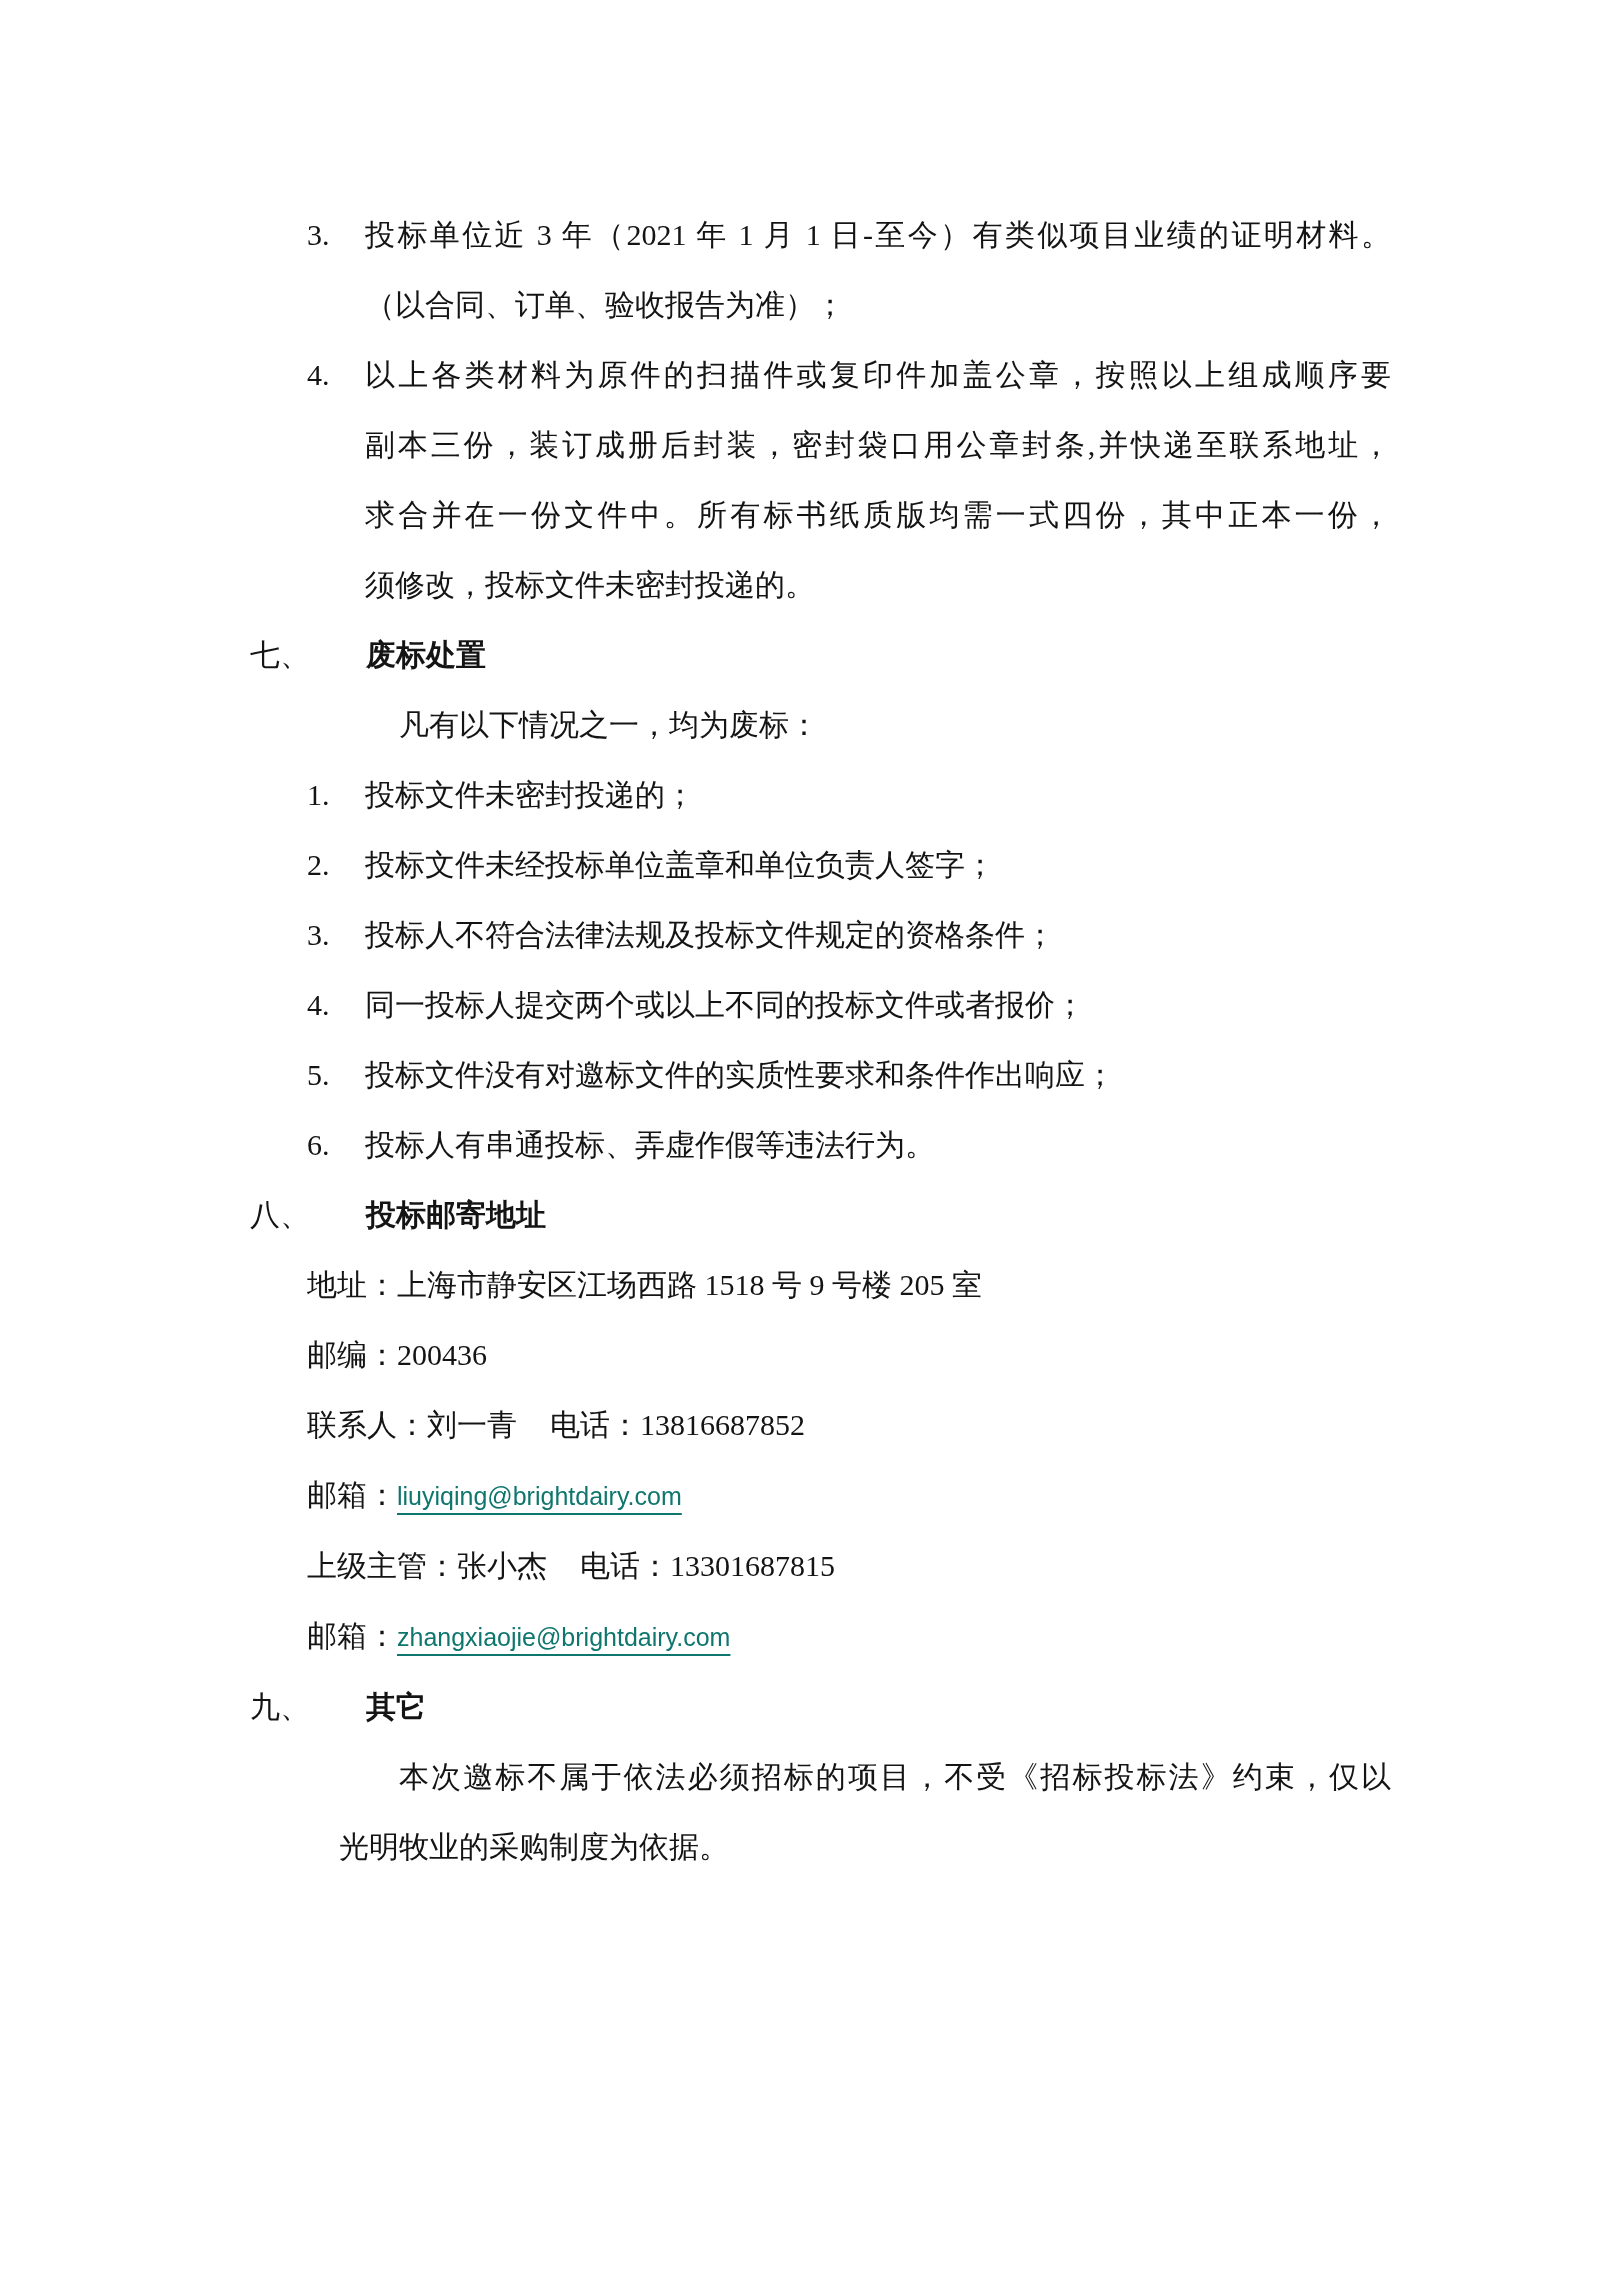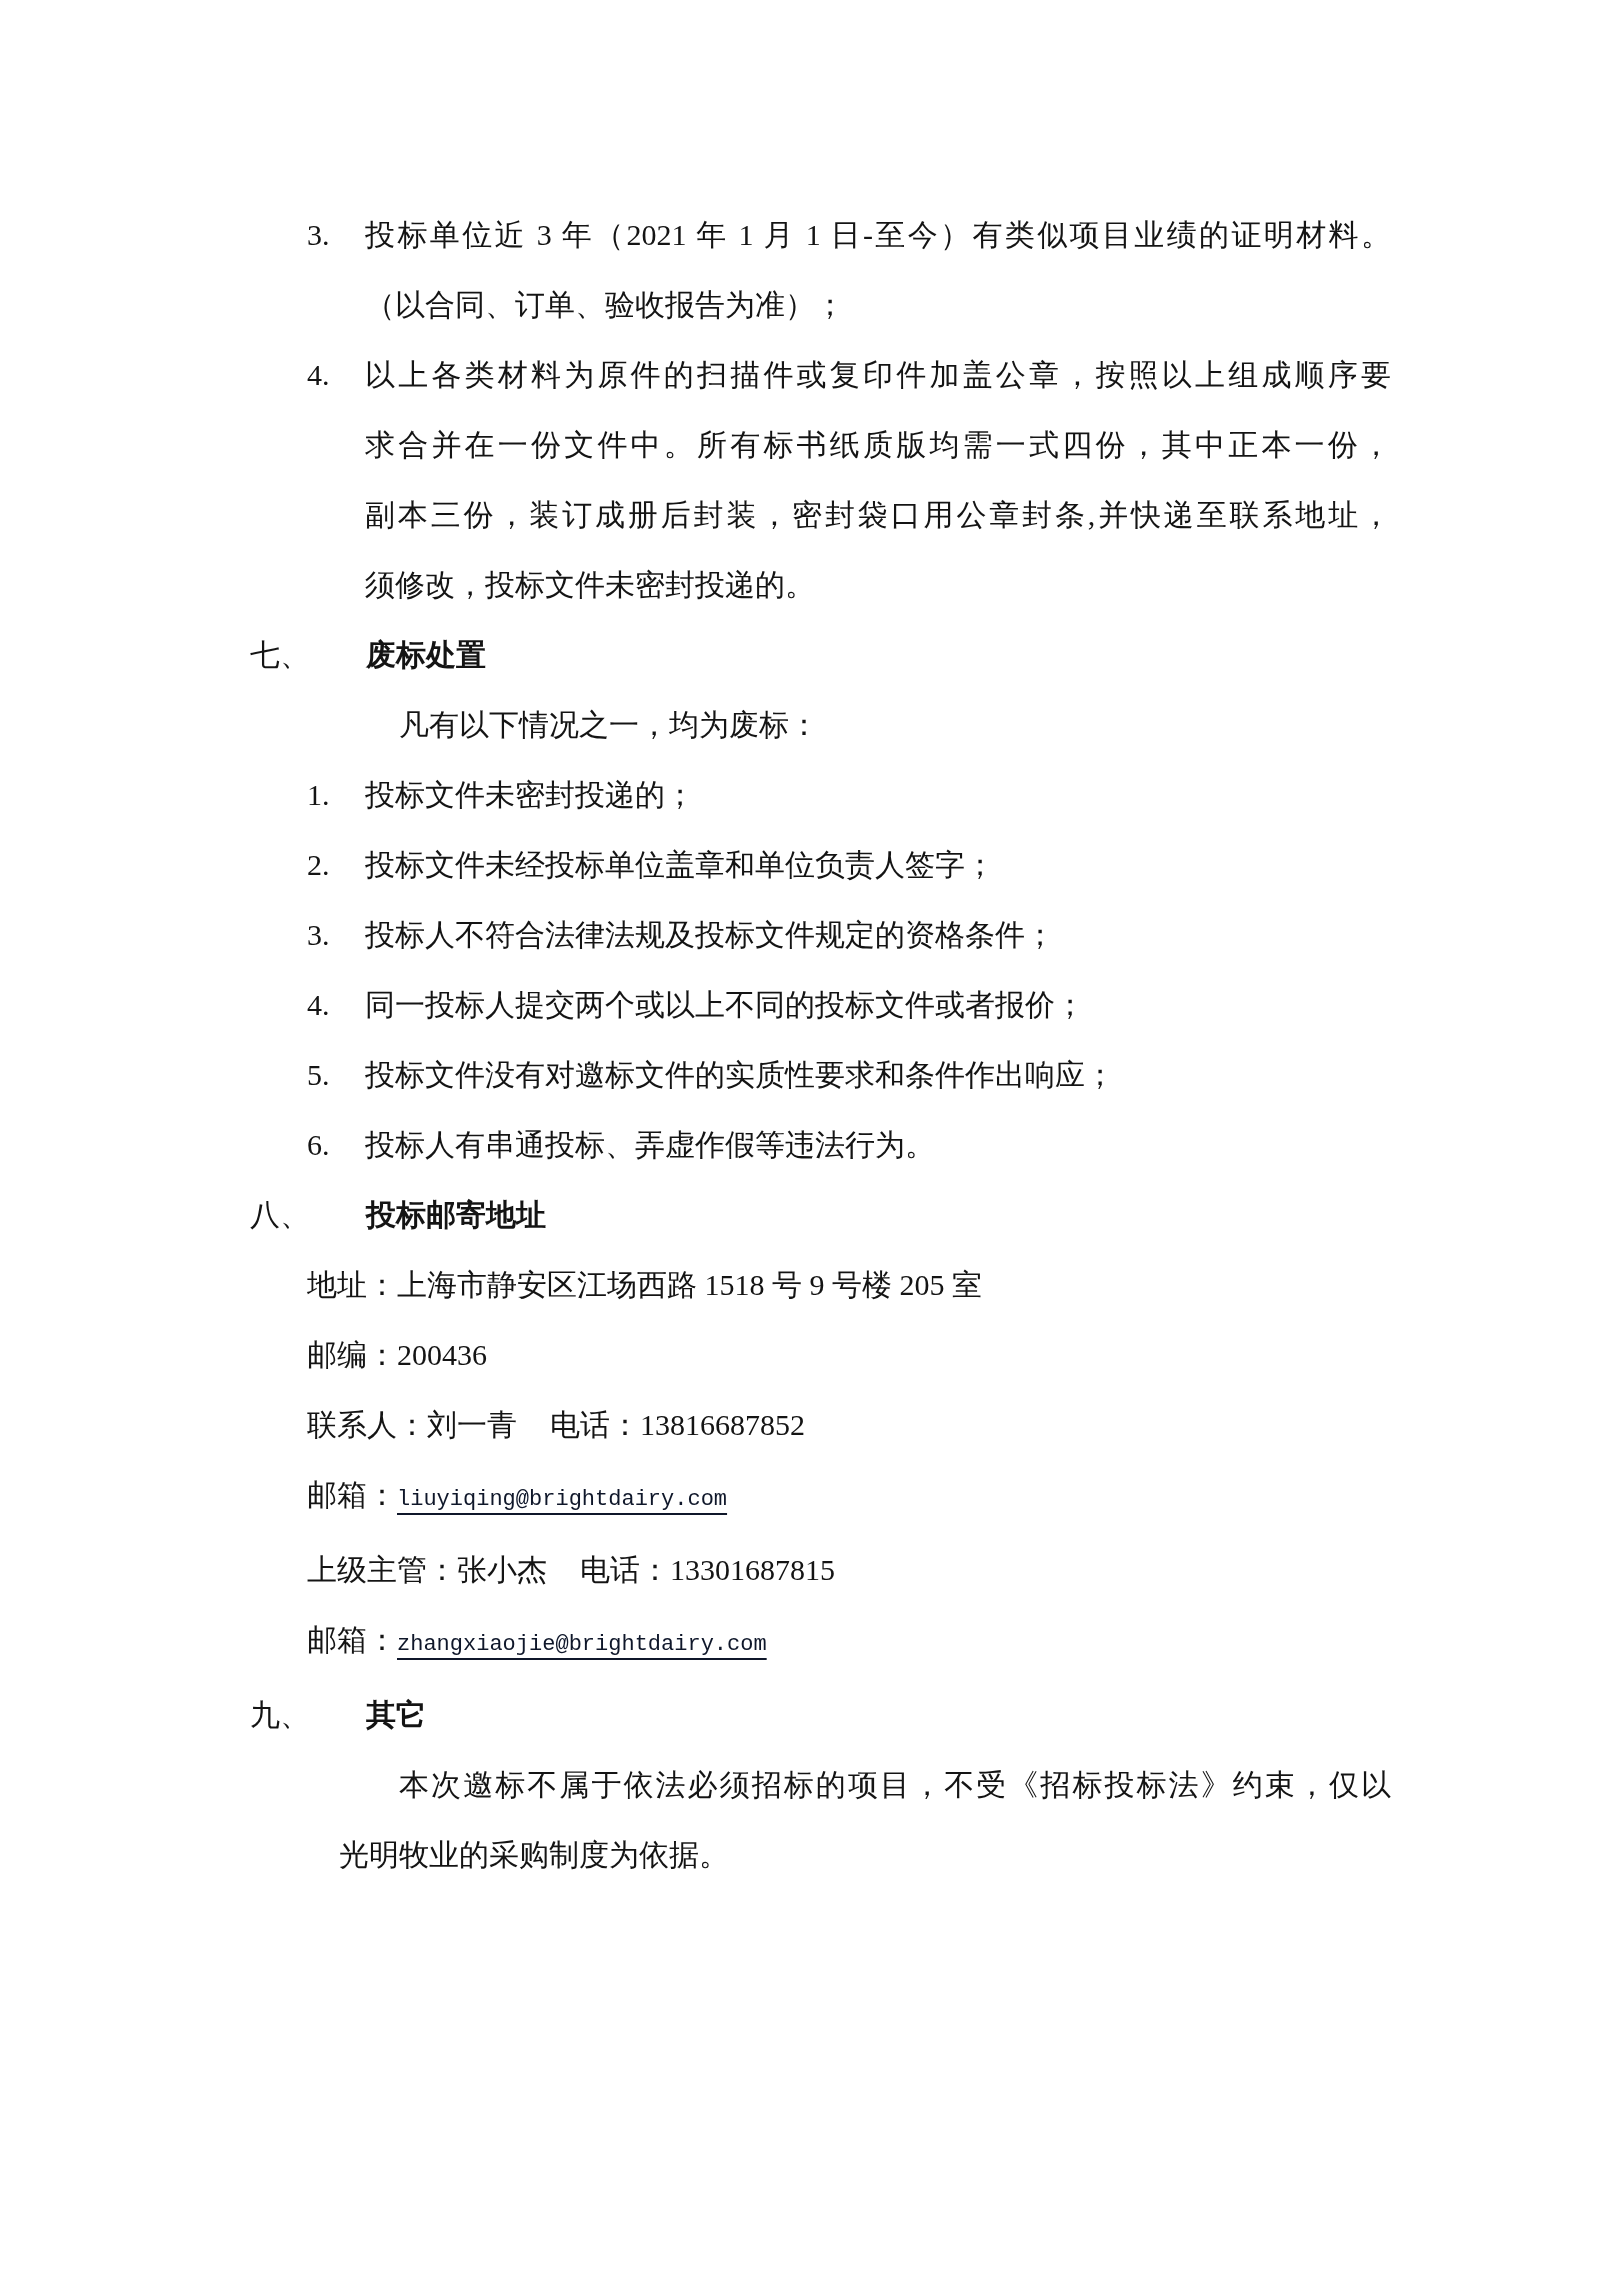--- a/index.html
+++ b/index.html
@@ -40,23 +40,23 @@
   .para { margin-left: 89px; white-space: pre-wrap; }
   .para.first-indent { padding-left: 60px; }
   .para.fill { text-align: justify; text-align-last: justify; }
 
   
   .addr-line { margin-left: 57px; }
   .addr-line .seg { white-space: pre-wrap; }
   .addr-line .seg.gap { margin-left: 33px; }
 
   a.link {
-    color: #0f172a;
-    font-family: Liberation Mono, monospace;
-    font-size: 22px;
+    color: #0f766e;
+    font-family: Liberation Sans, sans-serif;
+    font-size: 25px;
     text-decoration-line: underline;
     text-decoration-thickness: 2px;
     text-underline-offset: 7.5px;
     cursor: pointer;
   }
 </style>
 </head>
 <body>
 
 <div class="page">
@@ -67,22 +67,22 @@
           <span class="num">3.</span>
           <div class="body">
             <div class="line fill">投标单位近 3 年（2021 年 1 月 1 日-至今）有类似项目业绩的证明材料。</div>
             <div class="line">（以合同、订单、验收报告为准）；</div>
           </div>
         </div>
         <div class="item">
           <span class="num">4.</span>
           <div class="body">
             <div class="line fill">以上各类材料为原件的扫描件或复印件加盖公章，按照以上组成顺序要</div>
+            <div class="line fill">副本三份，装订成册后封装，密封袋口用公章封条,并快递至联系地址，</div>
             <div class="line fill">求合并在一份文件中。所有标书纸质版均需一式四份，其中正本一份，</div>
-            <div class="line fill">副本三份，装订成册后封装，密封袋口用公章封条,并快递至联系地址，</div>
             <div class="line">须修改，投标文件未密封投递的。</div>
           </div>
         </div>
       </div>
 
     <div class="section">
       <span class="sec-num">七、</span>
       <span class="sec-title">废标处置</span>
     </div>
 

